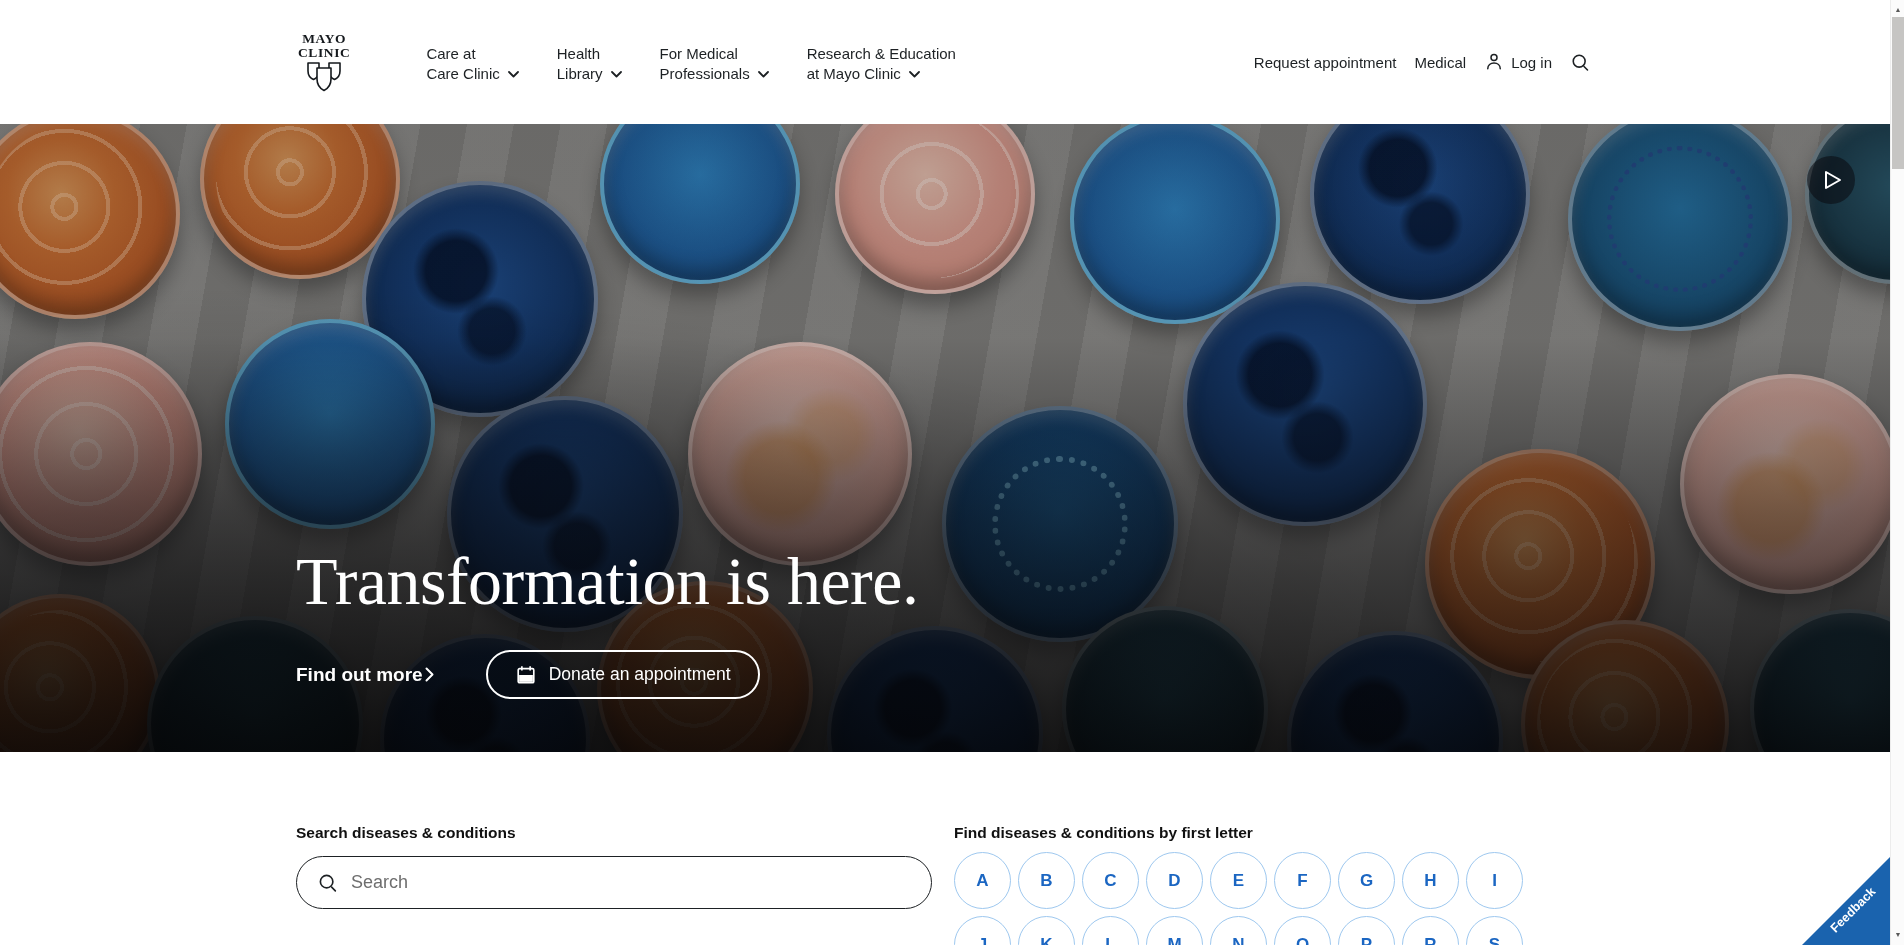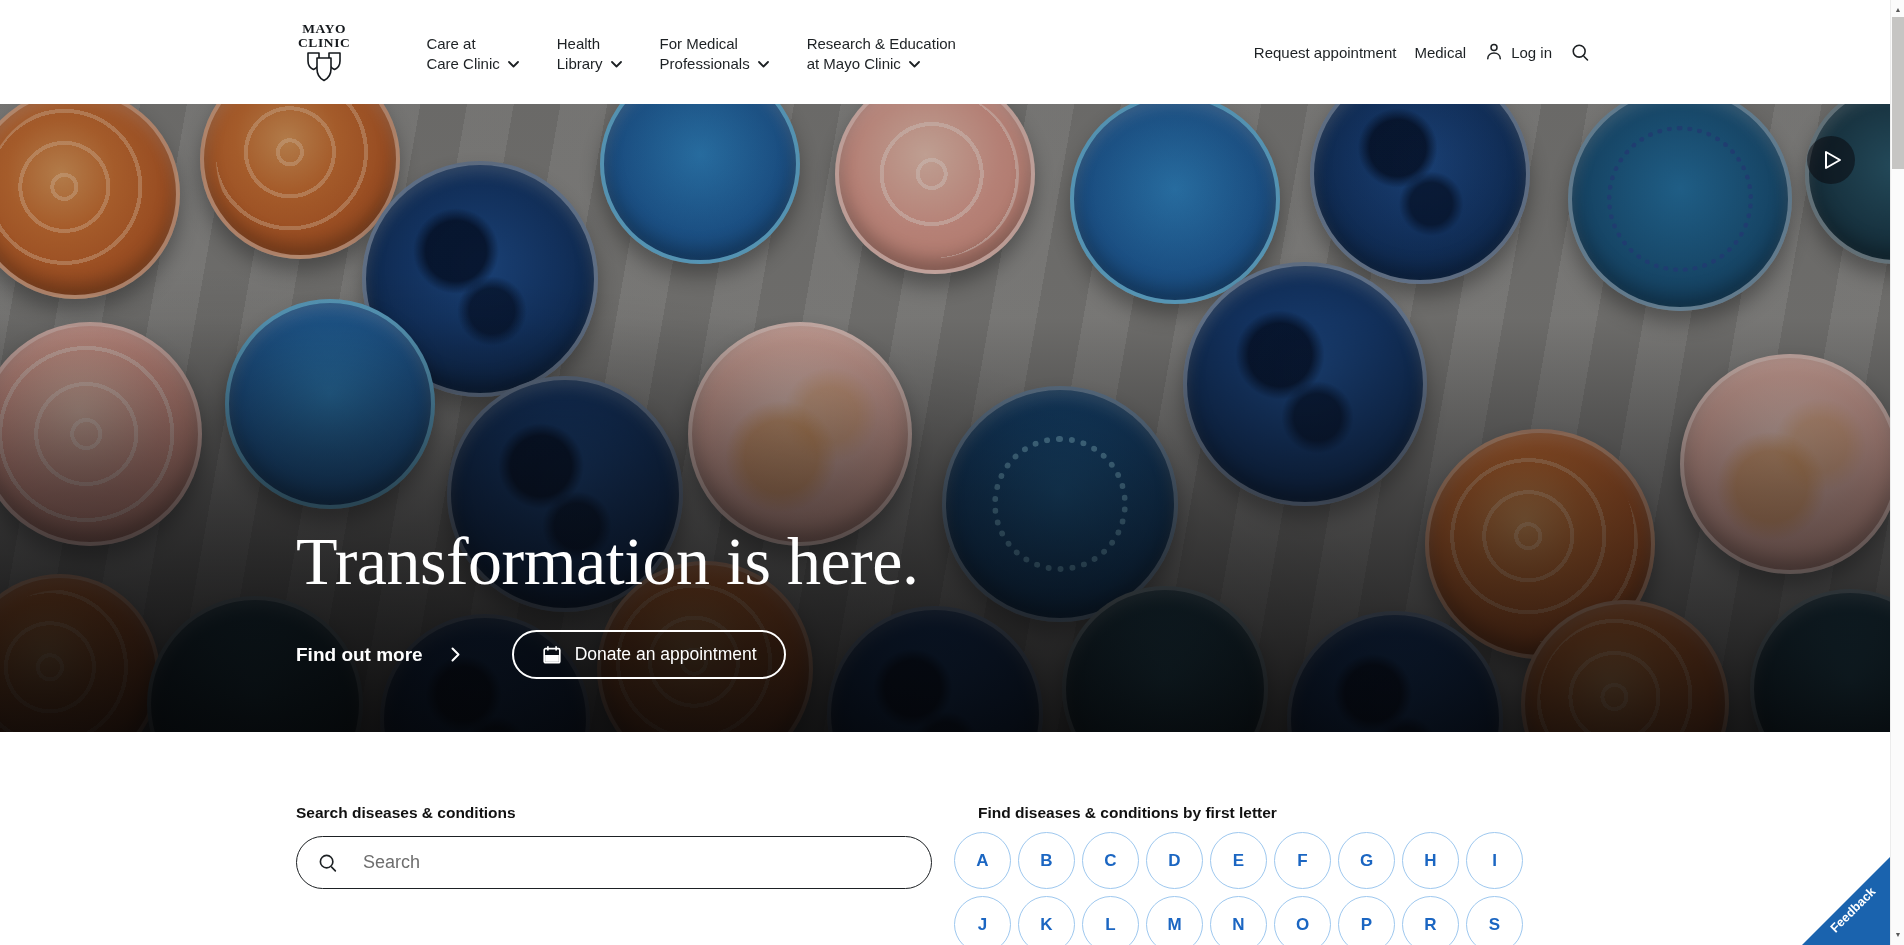--- a/index.html
+++ b/index.html
@@ -1,21 +1,21 @@
 <!DOCTYPE html>
 <html><head>
 <meta charset="utf-8">
 <style>
   * { box-sizing: border-box; margin: 0; padding: 0; }
   html, body { width: 1904px; height: 945px; overflow: hidden; background: #fff;
     font-family: "Liberation Sans", sans-serif; }
   .page { position: relative; width: 1890px; height: 945px; background: #fff; overflow: hidden; }
 
   
-  header { position: relative; height: 104px; background: #fff; display: flex; align-items: center;
+  header { position: relative; height: 124px; background: #fff; display: flex; align-items: center;
     padding: 0 299px 0 298px; }
   .logo { display: flex; flex-direction: column; align-items: center; cursor: pointer; background: none; border: none; }
   .logo-text { font-family: "Liberation Serif", serif; font-weight: 700; font-size: 13.5px;
     line-height: 1.02; letter-spacing: 0.6px; color: #15191d; text-align: center; }
   .logo-text span { display: block; }
   .logo-shields { margin-top: 2px; }
 
   nav { display: flex; align-items: flex-start; gap: 38px; margin-left: 76px; margin-top: 4px; }
   .nav-item { background: none; border: none; cursor: pointer; text-align: left;
     font-family: "Liberation Sans", sans-serif; font-size: 15px; color: #1d2124; line-height: 20px; }
@@ -60,38 +60,38 @@
       radial-gradient(ellipse at 12% 98%, rgba(0,0,0,0.45) 0%, rgba(0,0,0,0) 52%); }
 
   .play-button { position: absolute; left: 1807px; top: 32px; width: 48px; height: 48px; border-radius: 50%;
     background: rgba(10,10,14,0.55); border: none; cursor: pointer; display: flex; align-items: center; justify-content: center; }
   .play-button svg polygon { fill: none; stroke: #fff; stroke-width: 2; stroke-linejoin: round; }
 
   .hero-headline { position: absolute; left: 296px; top: 418px; color: #fff; font-weight: 400;
     font-family: "Liberation Serif", serif; font-size: 68px; letter-spacing: -0.5px; }
 
   .hero-cta-row { position: absolute; left: 296px; top: 526px; display: flex; align-items: center; }
-  .find-more { background: none; border: none; cursor: pointer; display: inline-flex; align-items: center; gap: 28px;
+  .find-more { background: none; border: none; cursor: pointer; display: inline-flex; align-items: center; gap: 2px;
     color: #fff; font-size: 19px; font-weight: 700; font-family: "Liberation Sans", sans-serif; }
   .find-more svg polyline { fill: none; stroke: #fff; stroke-width: 2; stroke-linecap: round; stroke-linejoin: round; }
   .appt-btn { margin-left: 52px; height: 49px; padding: 0 27px; border: 2px solid #fff; border-radius: 25px;
     background: rgba(0,0,0,0.12); color: #fff; font-size: 17.5px; font-weight: 500; cursor: pointer;
     display: inline-flex; align-items: center; gap: 12px; font-family: "Liberation Sans", sans-serif; }
   .cal-icon rect, .cal-icon line { fill: none; stroke: #fff; stroke-width: 1.8; }
   .cal-icon .cal-fill { fill: #fff; stroke: none; }
 
   
   .main-section { position: relative; width: 1890px; height: 156px; background: #fff; }
   .section-label { position: absolute; top: 72px; font-size: 15.5px; font-weight: 700; color: #111; }
   .search-label { left: 296px; }
-  .letters-label { left: 978px; }
+  .letters-label { left: 954px; }
   .search-box { position: absolute; left: 296px; top: 104px; width: 636px; height: 53px; border: 1.5px solid #1d2124;
     border-radius: 27px; display: flex; align-items: center; padding: 0 10px 0 20px; background: #fff; }
   .search-box svg { flex: 0 0 auto; }
-  .search-box input { border: none; outline: none; flex: 1; margin-left: 24px; font-size: 18px; color: #1d2124;
+  .search-box input { border: none; outline: none; flex: 1; margin-left: 12px; font-size: 18px; color: #1d2124;
     font-family: "Liberation Sans", sans-serif; background: transparent; }
   .search-box input::placeholder { color: #6e6e6e; }
 
   .letters-grid { position: absolute; left: 954px; top: 100px; }
   .letters-row { display: flex; gap: 7px; margin-bottom: 7px; }
   .letter-btn { width: 57px; height: 57px; border-radius: 50%; background: #fff; border: 1px solid #9ec8ef;
     color: #1b66c2; font-size: 17px; font-weight: 700; cursor: pointer; font-family: "Liberation Sans", sans-serif; }
 
   
   .feedback-tab { position: fixed; right: 14px; bottom: 0; width: 88px; height: 88px; background: #1a63ae;

